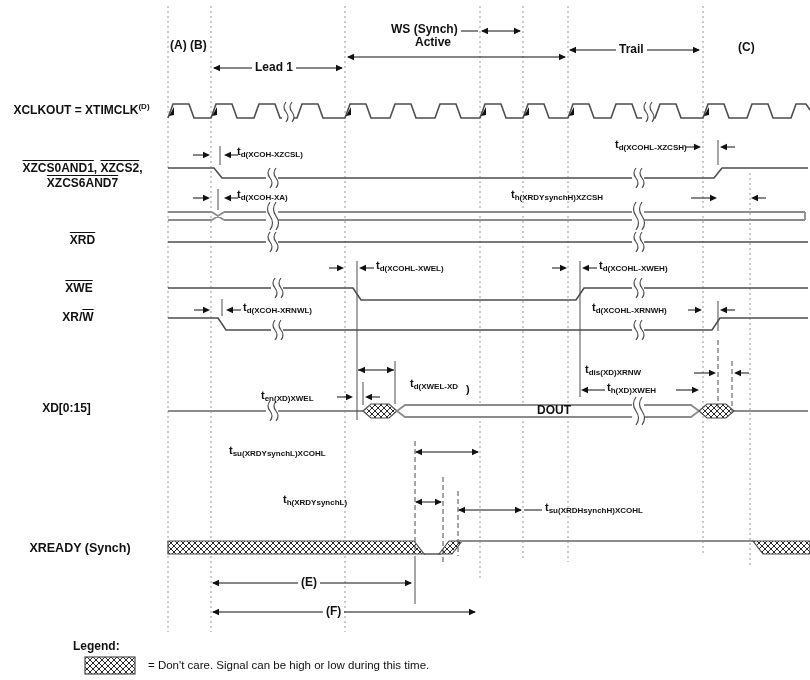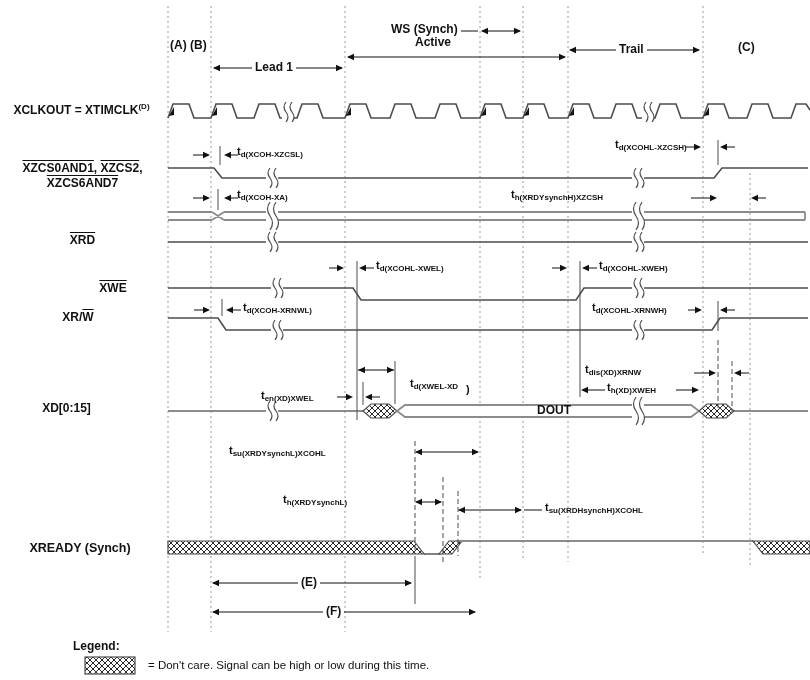--- a/index.html
+++ b/index.html
@@ -196,21 +196,21 @@
 <div class="lbl bg" style="left:252px;top:61px;">Lead 1</div>
 <div class="lbl" style="left:391px;top:23px;">WS (Synch)</div>
 <div class="lbl bg" style="left:412px;top:36px;">Active</div>
 <div class="lbl bg" style="left:616px;top:43px;">Trail</div>
 <div class="lbl" style="left:738px;top:41px;">(C)</div>
 
 <div class="sig" style="left:0;width:163px;top:100px;"><span>XCLKOUT = XTIMCLK</span><sup>(D)</sup></div>
 <div class="sig" style="left:0;width:165px;top:161px;"><span class="ov">XZCS0AND1</span><span>, </span><span class="ov">XZCS2</span><span>,</span></div>
 <div class="sig" style="left:0;width:165px;top:176px;"><span class="ov">XZCS6AND7</span></div>
 <div class="sig" style="left:0;width:165px;top:233px;"><span class="ov">XRD</span></div>
-<div class="sig" style="left:0;width:158px;top:281px;padding-left:34px;"><span class="ov">XWE</span></div>
+<div class="sig" style="left:0;width:158px;top:281px;"><span class="ov">XWE</span></div>
 <div class="sig" style="left:0;width:156px;top:310px;"><span>XR/</span><span class="ov">W</span></div>
 <div class="sig" style="left:0;width:133px;top:401px;">XD[0:15]</div>
 <div class="sig" style="left:0;width:160px;top:541px;font-size:12.5px;">XREADY (Synch)</div>
 
 <div class="lbl" style="left:537px;top:404px;">DOUT</div>
 
 <div class="tl" style="left:237px;top:146px;"><span>t</span><sub>d(XCOH-XZCSL)</sub></div>
 <div class="tl" style="left:595px;top:139px;margin-left:20px;"><span>t</span><sub>d(XCOHL-XZCSH)</sub></div>
 <div class="tl" style="left:237px;top:189px;"><span>t</span><sub>d(XCOH-XA)</sub></div>
 <div class="tl" style="left:511px;top:189px;"><span>t</span><sub>h(XRDYsynchH)XZCSH</sub></div>

